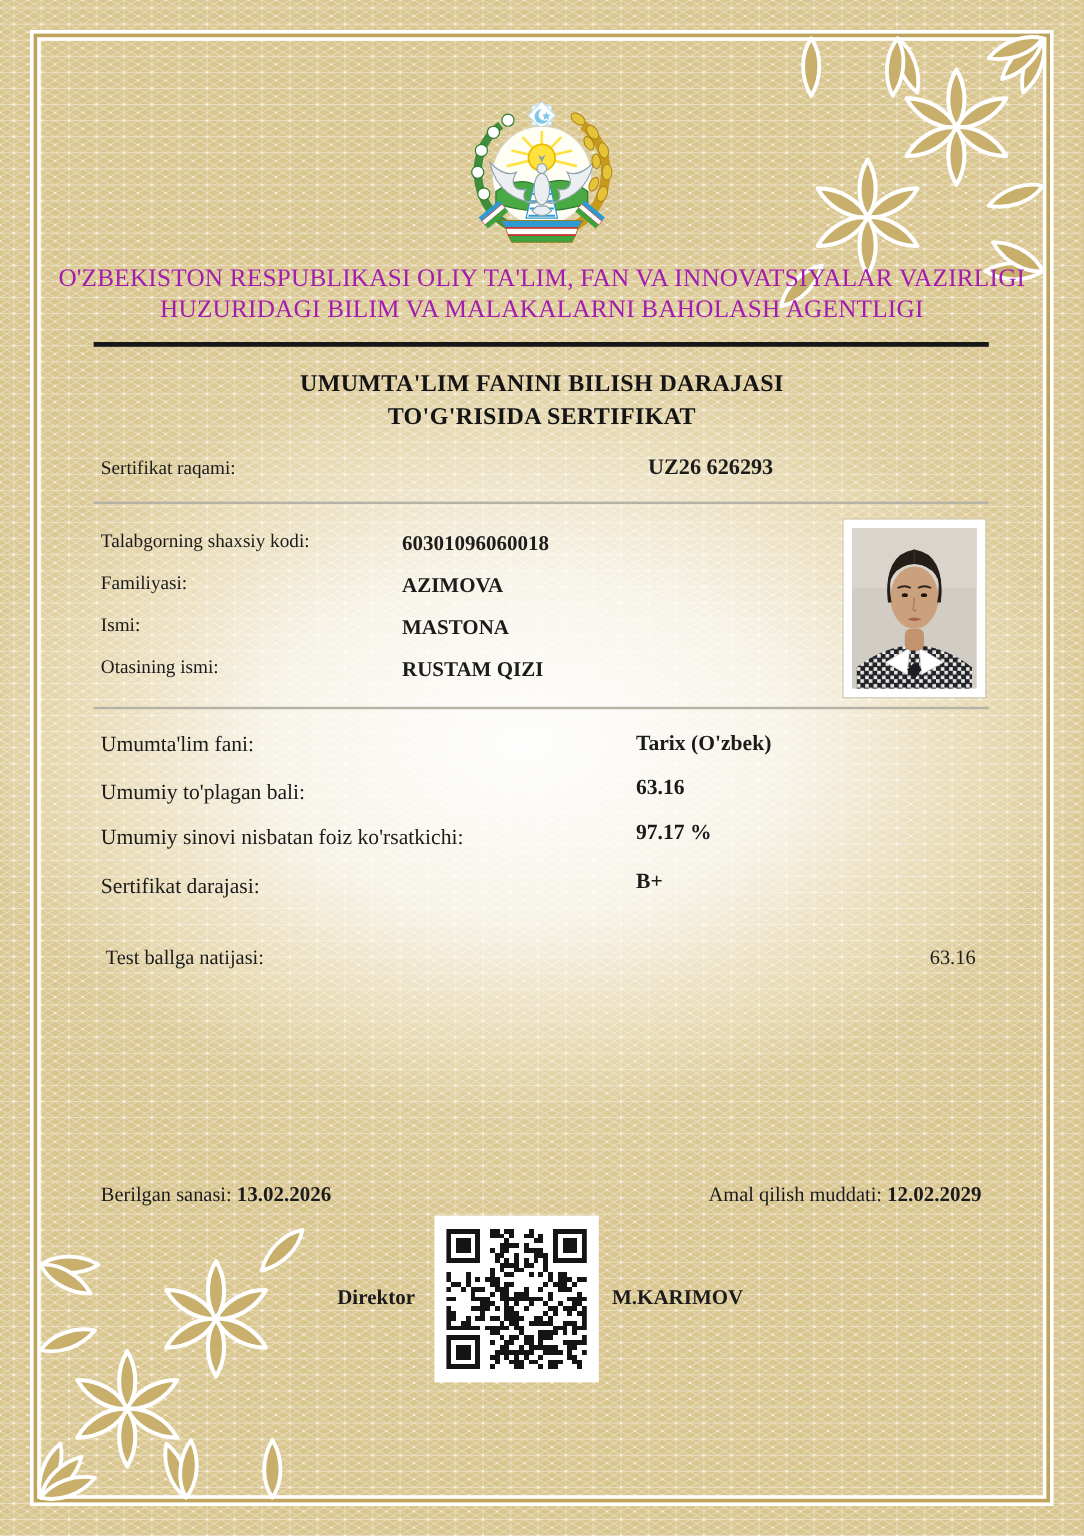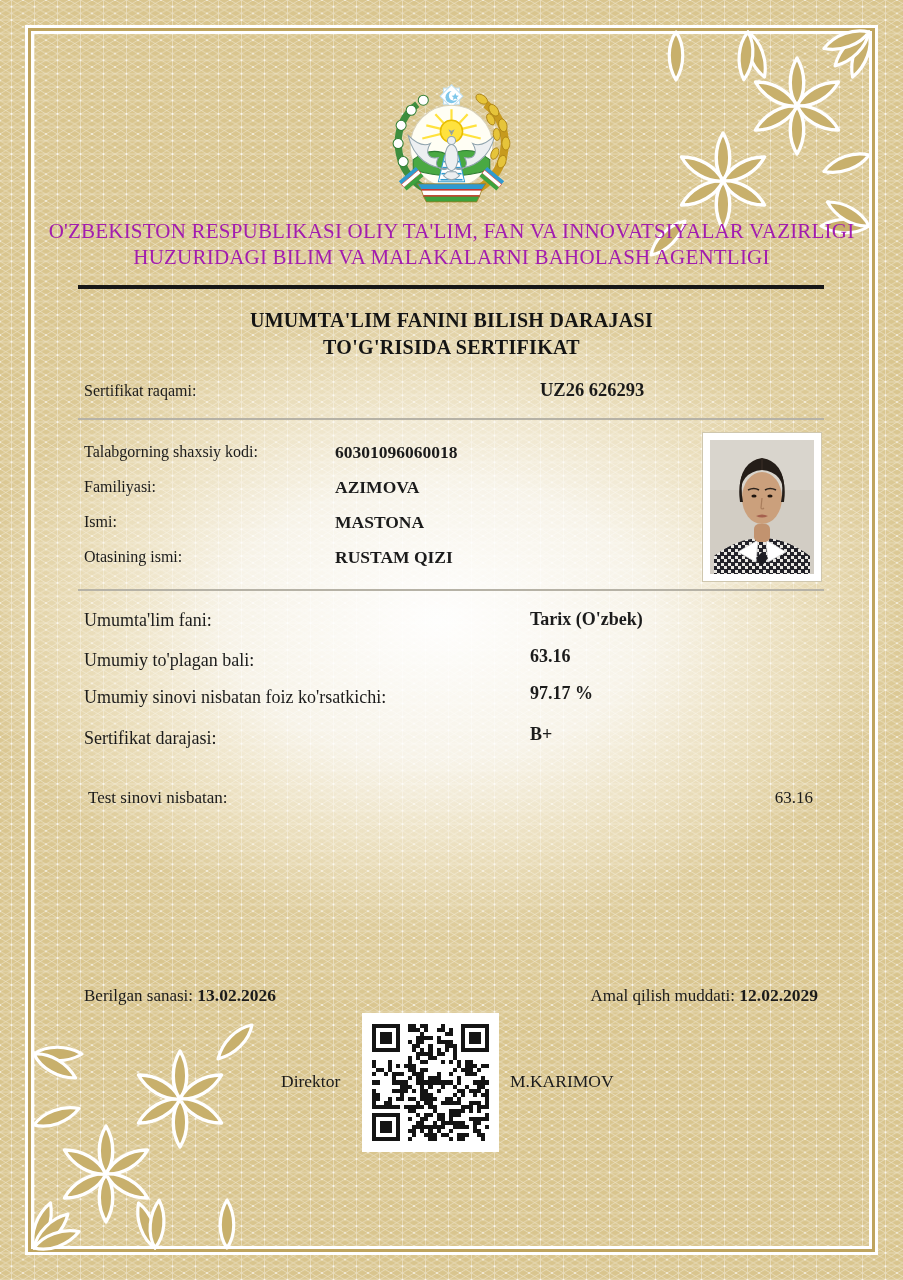--- a/index.html
+++ b/index.html
@@ -12,21 +12,21 @@
   .title{font-weight:bold;font-size:20px;letter-spacing:.3px;color:#141414;}
   .lbl{font-size:16px;}
   .val{font-size:17.5px;font-weight:bold;}
   .val-lg{font-size:18px;font-weight:bold;text-align:right;}
   .rule-black{position:absolute;left:78px;width:746px;height:3.5px;background:#171717;z-index:2;}
   .rule-gray{position:absolute;left:78px;width:746px;height:1.5px;background:#b6b2a6;z-index:2;}
   .photo-frame{position:absolute;left:703px;top:433px;width:118px;height:148px;background:#fff;
                box-shadow:0 0 0 1px #cfc7ae;z-index:2;display:flex;align-items:center;justify-content:center;}
   .qr-box{position:absolute;left:362px;top:1013px;width:137px;height:139px;background:#fff;z-index:2;
           display:flex;align-items:center;justify-content:center;}
-  .sig{font-size:17.5px;font-weight:normal;}
+  .sig{font-size:17.5px;font-weight:bold;}
   .date-line{font-size:17px;}
   .date-line b{font-size:17.5px;}
   .test-lbl{font-size:17px;}
   .test-val{position:absolute;left:78px;top:788px;width:746px;text-align:right;padding-right:11px;
             box-sizing:border-box;font-size:17px;z-index:2;}
 </style>
 </head>
 <body>
 
 <svg id="bg" width="903" height="1280" viewBox="0 0 903 1280">
@@ -233,21 +233,21 @@
 
 <div class="layer lbl" style="left:84px;top:610px;font-size:18px">Umumta'lim fani:</div>
 <div class="layer val-lg" style="left:530px;top:609px">Tarix (O'zbek)</div>
 <div class="layer lbl" style="left:84px;top:650px;font-size:18px">Umumiy to'plagan bali:</div>
 <div class="layer val-lg" style="left:530px;top:646px">63.16</div>
 <div class="layer lbl" style="left:84px;top:687px;font-size:18px">Umumiy sinovi nisbatan foiz ko'rsatkichi:</div>
 <div class="layer val-lg" style="left:530px;top:683px">97.17 %</div>
 <div class="layer lbl" style="left:84px;top:728px;font-size:18px">Sertifikat darajasi:</div>
 <div class="layer val-lg" style="left:530px;top:724px">B+</div>
 
-<div class="layer test-lbl" style="left:88px;top:788px">Test sinovi nisbatan:</div>
+<div class="layer test-lbl" style="left:88px;top:788px">Test ballga natijasi:</div>
 <div class="test-val">63.16</div>
 
 <div class="layer date-line" style="left:84px;top:985px">
   <span>Berilgan sanasi: </span><b>13.02.2026</b>
 </div>
 <div class="layer date-line" style="right:85px;top:985px;text-align:right">
   <span>Amal qilish muddati: </span><b>12.02.2029</b>
 </div>
 
 <div class="qr-box">

